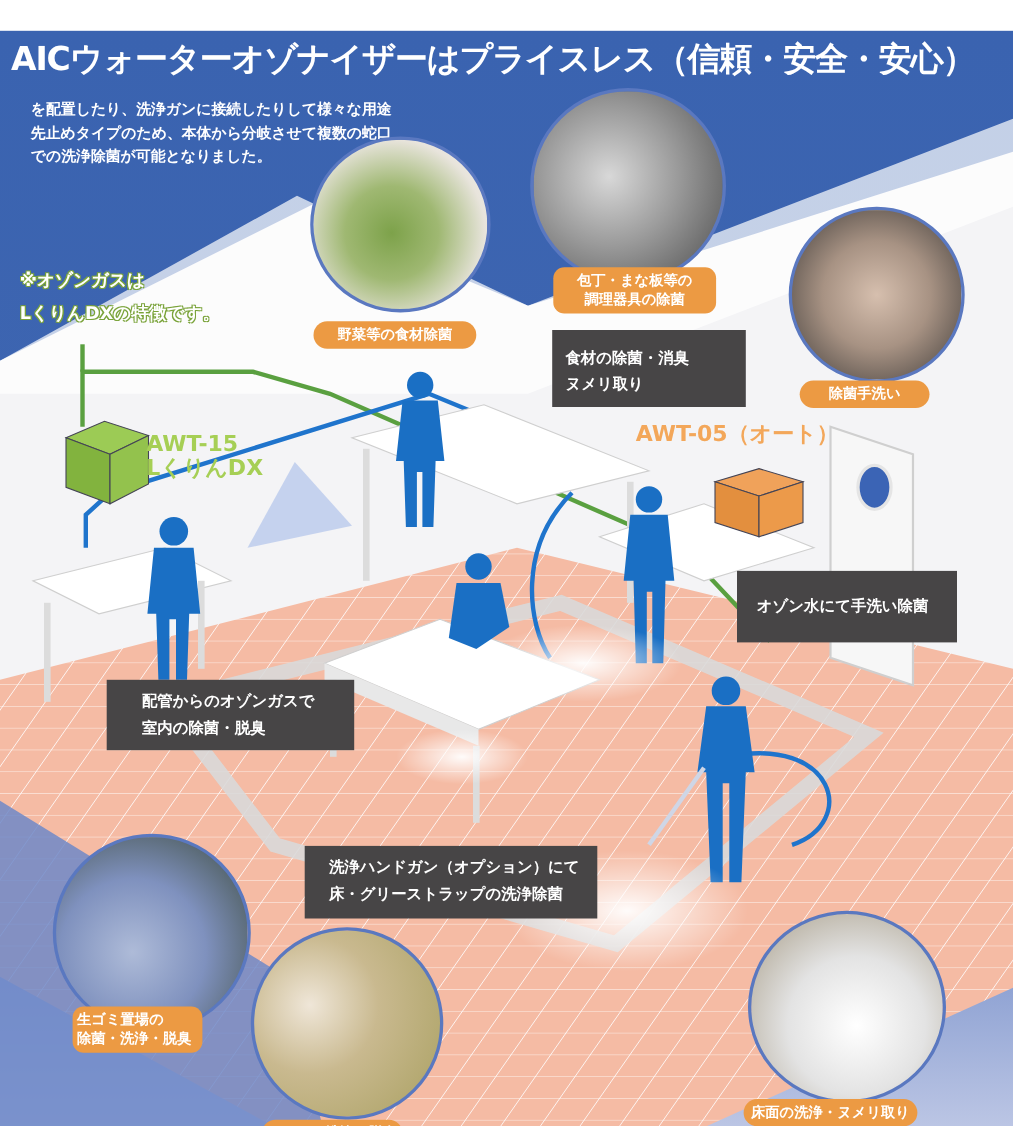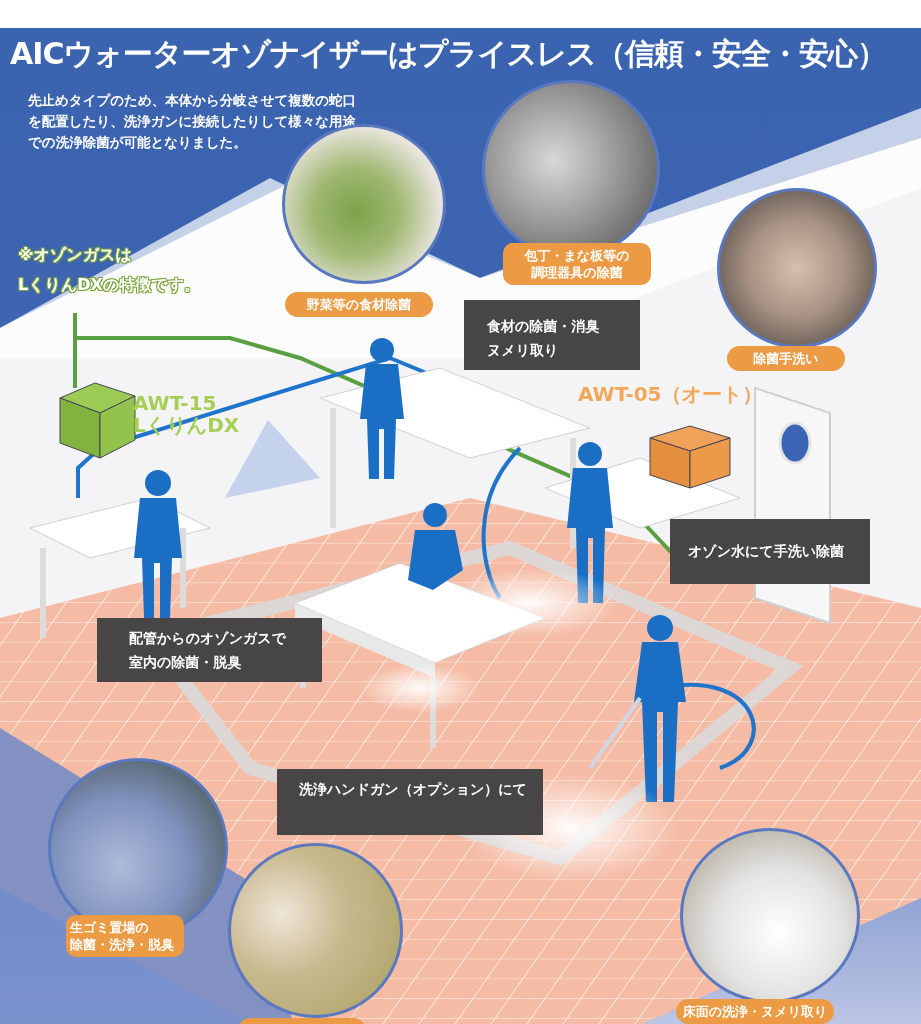--- a/index.html
+++ b/index.html
@@ -102,22 +102,22 @@
     <ellipse cx="530" cy="575" rx="90" ry="35" fill="url(#mist)"></ellipse>
     <ellipse cx="570" cy="800" rx="110" ry="55" fill="url(#mist)"></ellipse>
     <ellipse cx="420" cy="660" rx="60" ry="25" fill="url(#mist)"></ellipse>
 
     <polygon points="0,700 260,860 300,1024 0,1024" fill="#6f88c8" opacity="0.85"></polygon>
   </svg>
 
   <div class="abs title">AICウォーターオゾナイザーはプライスレス（信頼・安全・安心）</div>
 
   <div class="abs intro">
+    <div>を配置したり、洗浄ガンに接続したりして様々な用途</div>
     <div>先止めタイプのため、本体から分岐させて複数の蛇口</div>
-    <div>を配置したり、洗浄ガンに接続したりして様々な用途</div>
     <div>での洗浄除菌が可能となりました。</div>
   </div>
 
   <div class="abs note">
     <span class="line">※オゾンガスは</span>
     <span class="line">LくりんDXの特徴です。</span>
   </div>
 
   <div class="abs circle" style="left:282px;top:96px;width:164px;height:160px;background:radial-gradient(circle at 45% 55%,#7da24a 0%,#9fb872 35%,#e8e4dc 70%,#f4f2ee 100%);"></div>
   <div class="abs circle" style="left:482px;top:52px;width:178px;height:178px;background:radial-gradient(circle at 40% 45%,#d8d8d8 0%,#9a9a9a 45%,#4a4a4a 100%);"></div>
@@ -138,25 +138,26 @@
   </div>
   <div class="abs pill" style="left:238px;top:990px;width:120px;">トイレの洗浄・脱臭</div>
   <div class="abs pill" style="left:676px;top:971px;width:150px;">床面の洗浄・ヌメリ取り</div>
 
   <div class="abs model" style="left:133px;top:364px;color:#a6cf55;">
     <div>AWT-15</div>
     <div>LくりんDX</div>
   </div>
   <div class="abs model model-orange" style="left:578px;top:355px;">AWT-05（オート）</div>
 
-  <div class="abs dbox" style="left:464px;top:272px;width:176px;height:70px;padding-left:23px;">
+  <div class="abs dbox" style="left:502px;top:272px;width:176px;height:70px;padding-left:12px;">
     <span class="line">食材の除菌・消臭</span>
     <span class="line">ヌメリ取り</span>
   </div>
   <div class="abs dbox" style="left:670px;top:491px;width:200px;height:65px;padding-top:20px;">オゾン水にて手洗い除菌</div>
   <div class="abs dbox" style="left:97px;top:590px;width:225px;height:64px;padding:8px 0 0 32px;">
     <span class="line">配管からのオゾンガスで</span>
     <span class="line">室内の除菌・脱臭</span>
   </div>
   <div class="abs dbox" style="left:277px;top:741px;width:266px;height:66px;padding:8px 0 0 22px;">
     <span class="line">洗浄ハンドガン（オプション）にて</span>
+    <span class="line">床・グリーストラップの洗浄除菌</span>
   </div>
 </div>
 
 </body></html>

